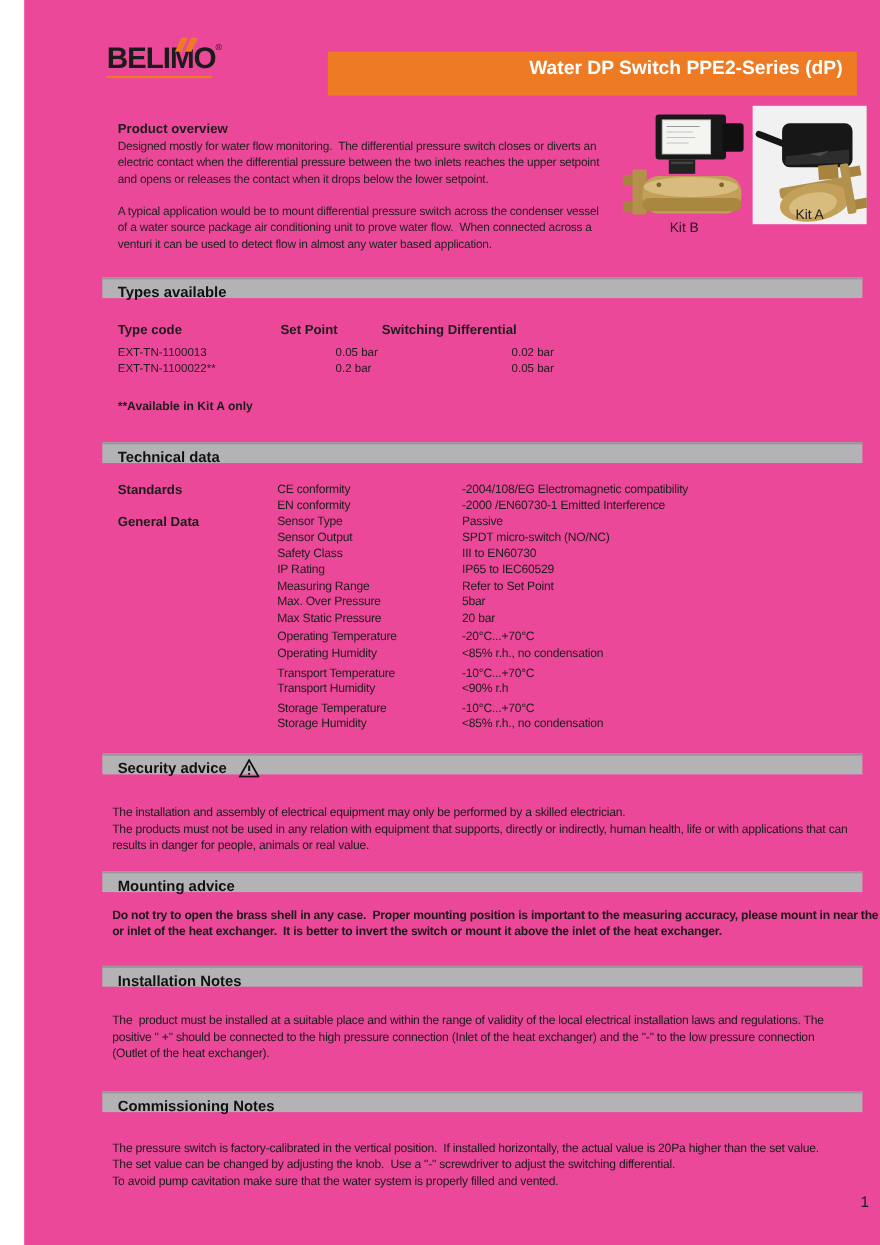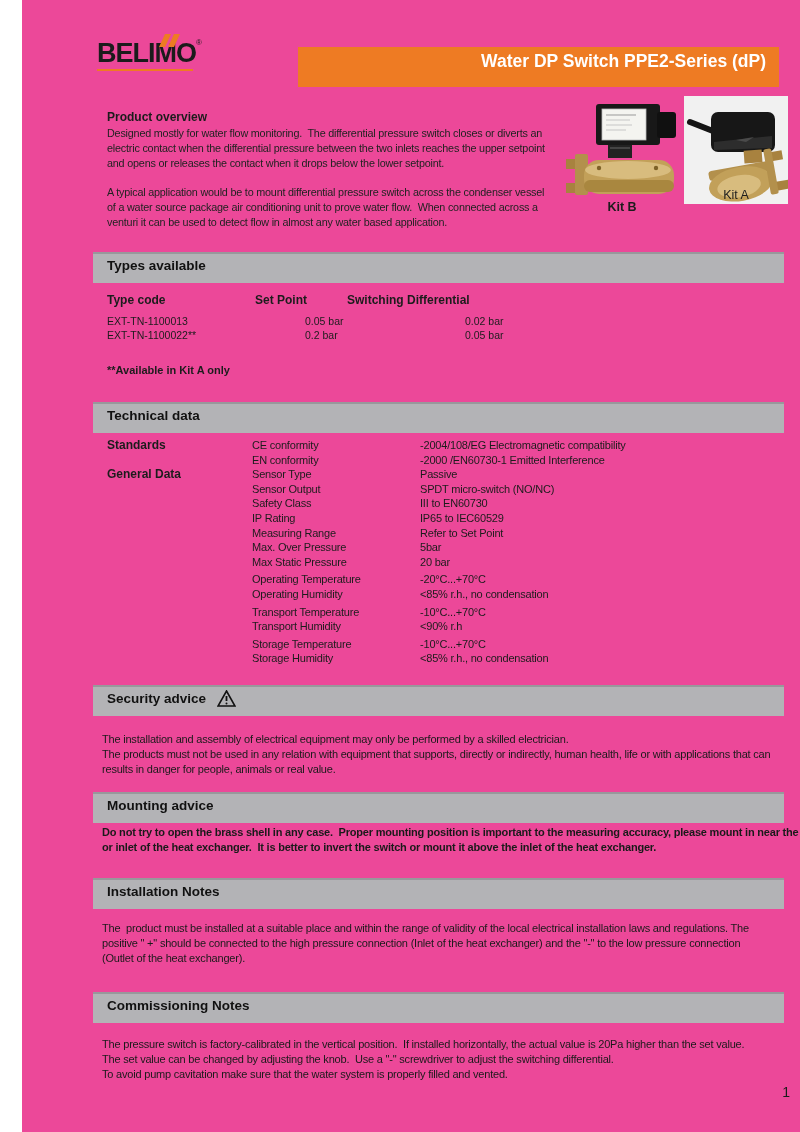--- a/index.html
+++ b/index.html
@@ -23,21 +23,21 @@
   .overview { position:absolute; left:85px; top:110px; width:478px; }
   .overview h3 { font-size:12px; font-weight:bold; margin-bottom:2px; }
   .body-text { font-size:10.8px; letter-spacing:-0.2px; line-height:14.9px; white-space:pre; color:#222; }
   .overview .body-text + .body-text { margin-top:14px; }
 
   
   .photo { position:absolute; }
   .kit-label { position:absolute; text-align:center; font-size:12.5px; color:#1c1c1c; }
 
   
-  .section-bar { position:absolute; left:71px; width:691px; height:31px;
+  .section-bar { position:absolute; left:71px; width:691px; height:19px;
     background:#b3b3b6; border-top:2px solid #98989b;
     font-size:13.5px; font-weight:bold; color:#111; line-height:23px; padding-left:14px; }
   .warn-icon { display:inline-block; vertical-align:-4px; margin-left:7px; }
 
   
   .types-head { position:absolute; left:85px; top:293px; width:660px; display:grid;
     grid-template-columns:148px 92px auto; font-size:12px; font-weight:bold; }
   .types-rows { position:absolute; left:85px; top:315px; width:660px; font-size:10.5px; }
   .types-row { display:grid; grid-template-columns:155px 117px auto; line-height:13.5px;gap:43px; }
   .types-footnote { position:absolute; left:85px; top:364px; font-size:11px; font-weight:bold; }
@@ -96,21 +96,21 @@
     <rect x="44" y="47" width="20" height="2" fill="#444"></rect>
     <rect x="0" y="59" width="13" height="10" fill="#a8823f"></rect>
     <rect x="0" y="83" width="13" height="10" fill="#a8823f"></rect>
     <rect x="9" y="54" width="13" height="41" rx="2" fill="#b3904c"></rect>
     <rect x="18" y="60" width="90" height="34" rx="15" fill="#c2a059"></rect>
     <ellipse cx="62" cy="70" rx="43" ry="9" fill="#d8bc7e"></ellipse>
     <rect x="18" y="80" width="90" height="12" rx="6" fill="#a9873f"></rect>
     <circle cx="33" cy="68" r="2.2" fill="#7d6228"></circle>
     <circle cx="90" cy="68" r="2.2" fill="#7d6228"></circle>
   </svg>
-  <div class="kit-label" style="left:544px; top:200px; width:112px;font-weight:bold;">Kit B</div>
+  <div class="kit-label" style="left:544px; top:200px; width:112px;">Kit B</div>
 
   <svg class="photo" style="left:662px; top:96px;" width="104" height="108" viewBox="0 0 104 108">
     <rect x="0" y="0" width="104" height="108" fill="#f1f1f1"></rect>
     <path d="M6,26 L34,37" stroke="#151515" stroke-width="6" stroke-linecap="round"></path>
     <rect x="27" y="16" width="64" height="40" rx="7" fill="#171717"></rect>
     <path d="M30,46 L88,40 L88,52 L30,54 Z" fill="#2d2d2d"></path>
     <polygon points="52,44 70,41 62,46" fill="#4a4a4a"></polygon>
     <rect x="60" y="54" width="18" height="13" fill="#a8823f" transform="rotate(-4 69 60)"></rect>
     <g transform="rotate(-10 56 84)">
       <rect x="26" y="70" width="62" height="10" rx="3" fill="#b3904c"></rect>

